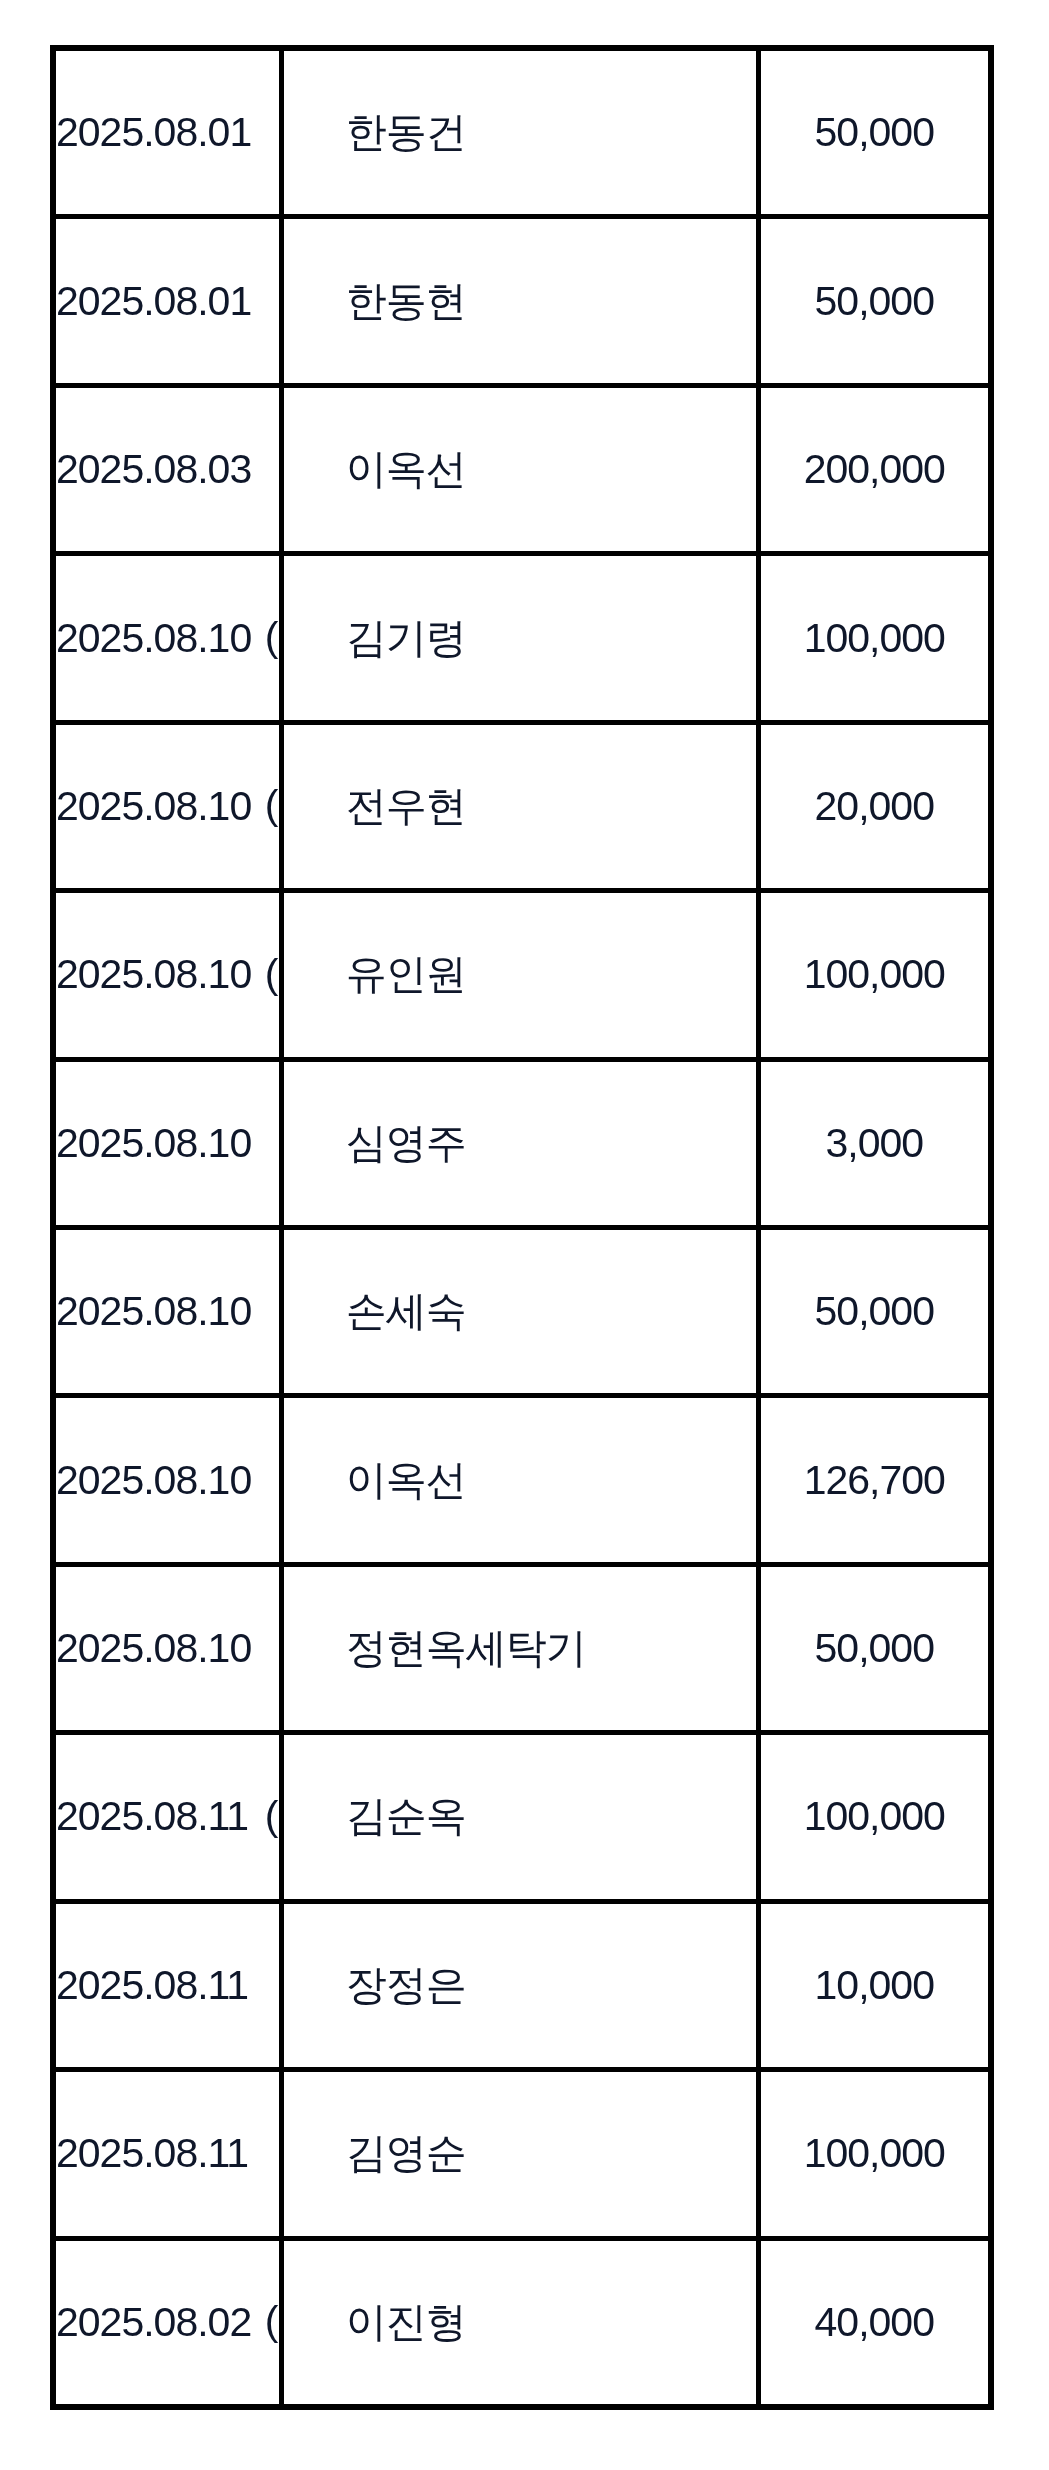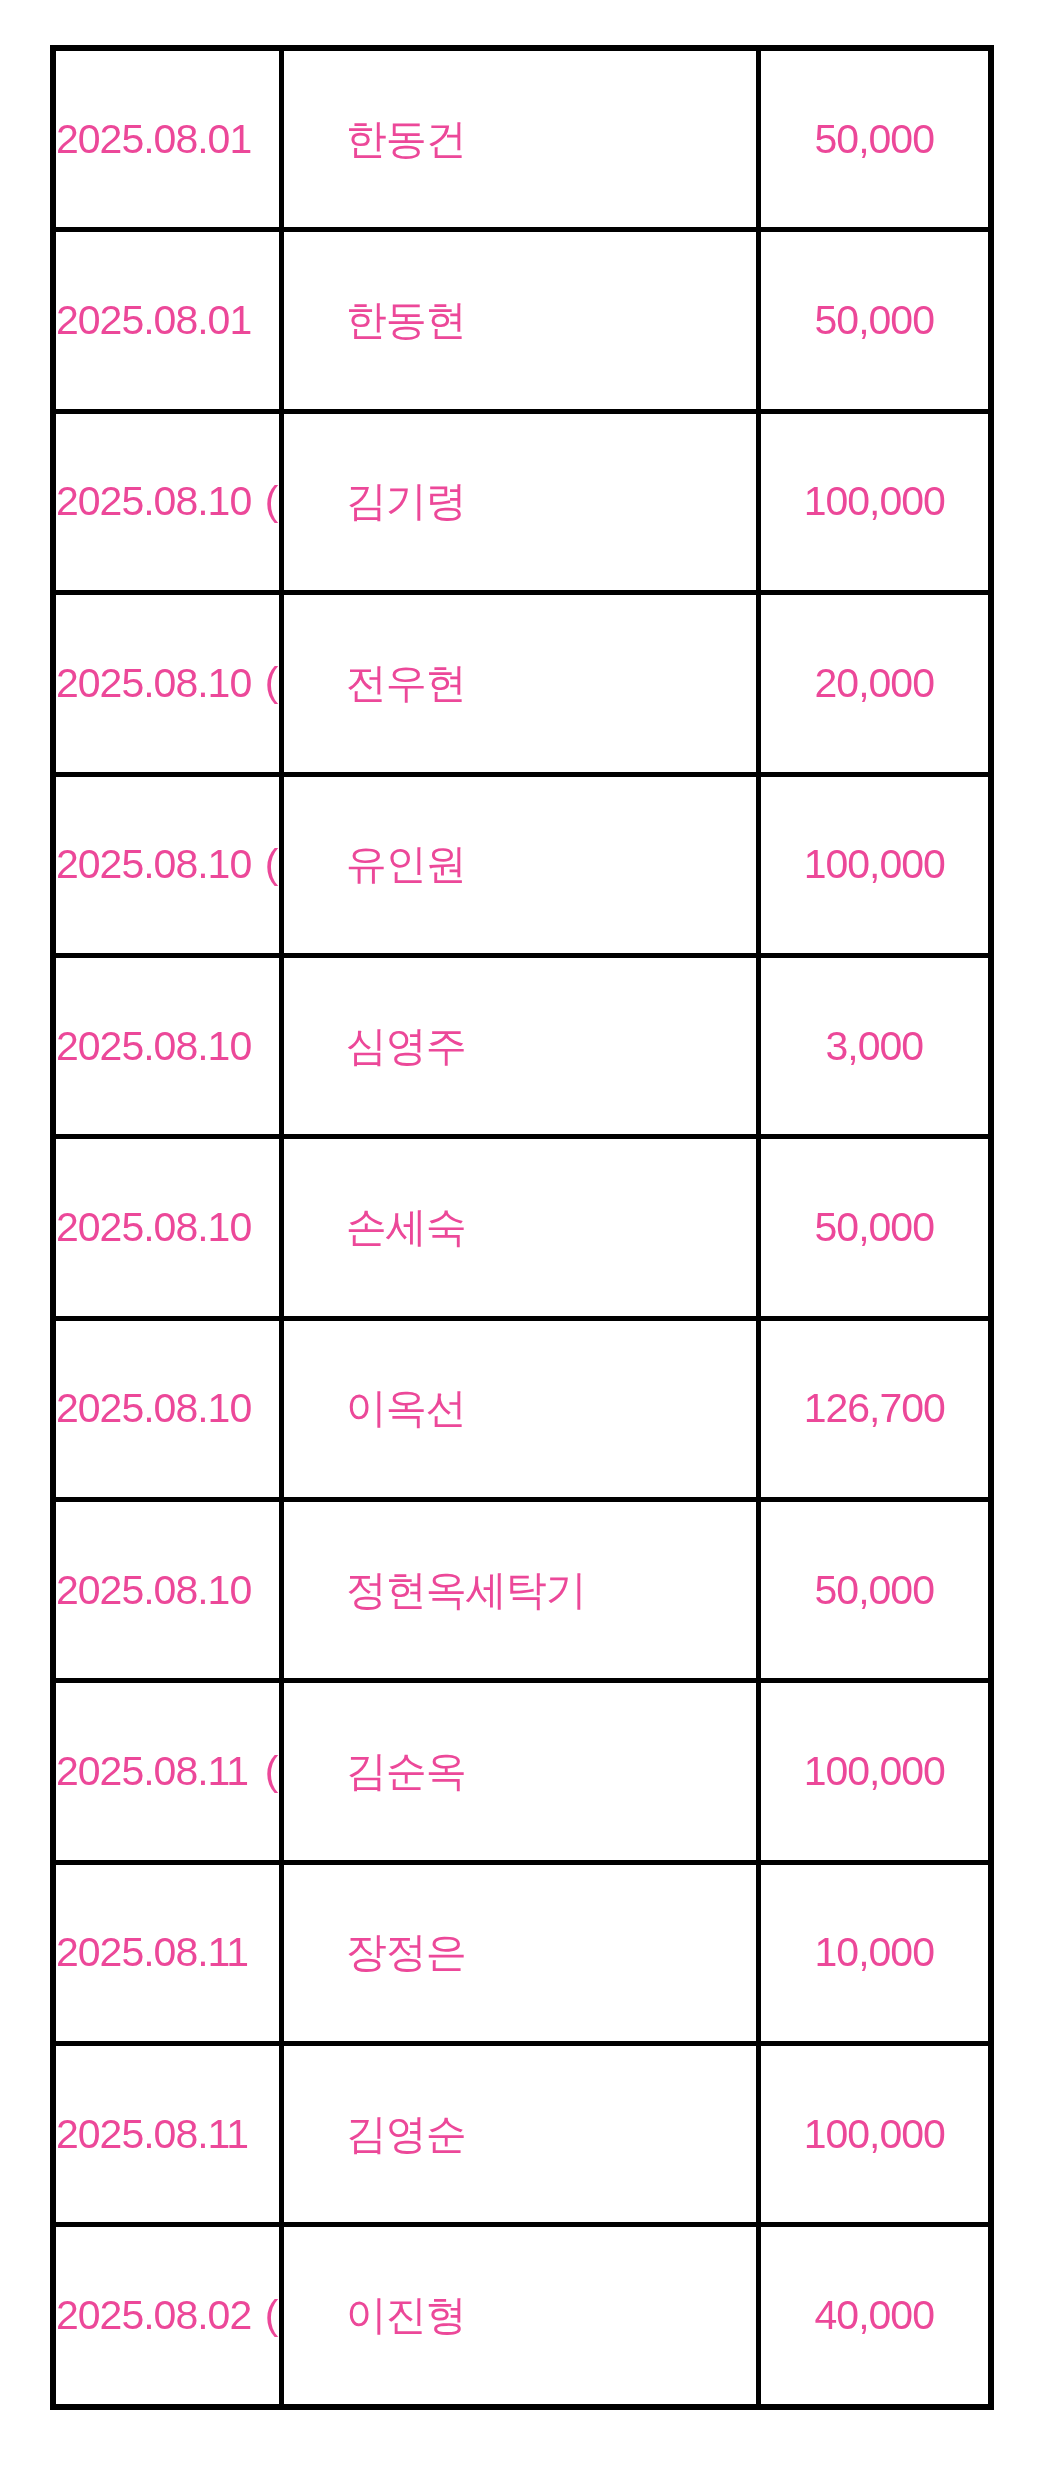--- a/index.html
+++ b/index.html
@@ -26,21 +26,21 @@
   }
   .donation-table tr {
     height: 69.5px;
   }
   .donation-table td {
     border: 5px solid #000000;
     padding: 0;
     vertical-align: middle;
     font-size: 41px;
     letter-spacing: -1px;
-    color: #ec4899;
+    color: #0f172a;
     overflow: hidden;
   }
   .date-cell {
     position: relative;
     padding-left: 12px;
     white-space: nowrap;
   }
   .paren-overflow {
     position: absolute;
     right: 1px;
@@ -86,20 +86,32 @@
     </td>
     <td class="name-cell">
       <span>한동현</span>
     </td>
     <td class="amount-cell">
       <span>50,000</span>
     </td>
   </tr>
       <tr>
     <td class="date-cell">
+      <span>2025.08.03</span>
+      <span class="paren-overflow"></span>
+    </td>
+    <td class="name-cell">
+      <span>이옥선</span>
+    </td>
+    <td class="amount-cell">
+      <span>200,000</span>
+    </td>
+  </tr>
+      <tr>
+    <td class="date-cell">
       <span>2025.08.10</span>
       <span class="paren-overflow">(</span>
     </td>
     <td class="name-cell">
       <span>김기령</span>
     </td>
     <td class="amount-cell">
       <span>100,000</span>
     </td>
   </tr>

